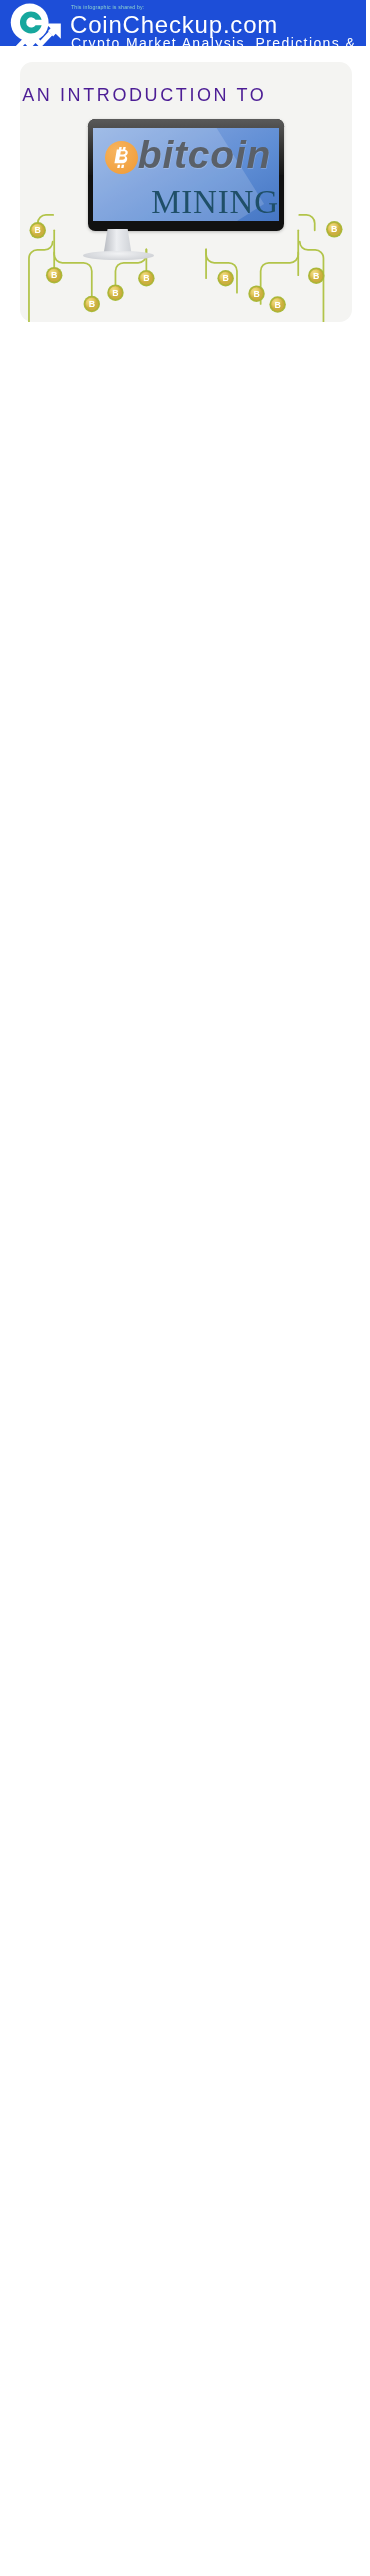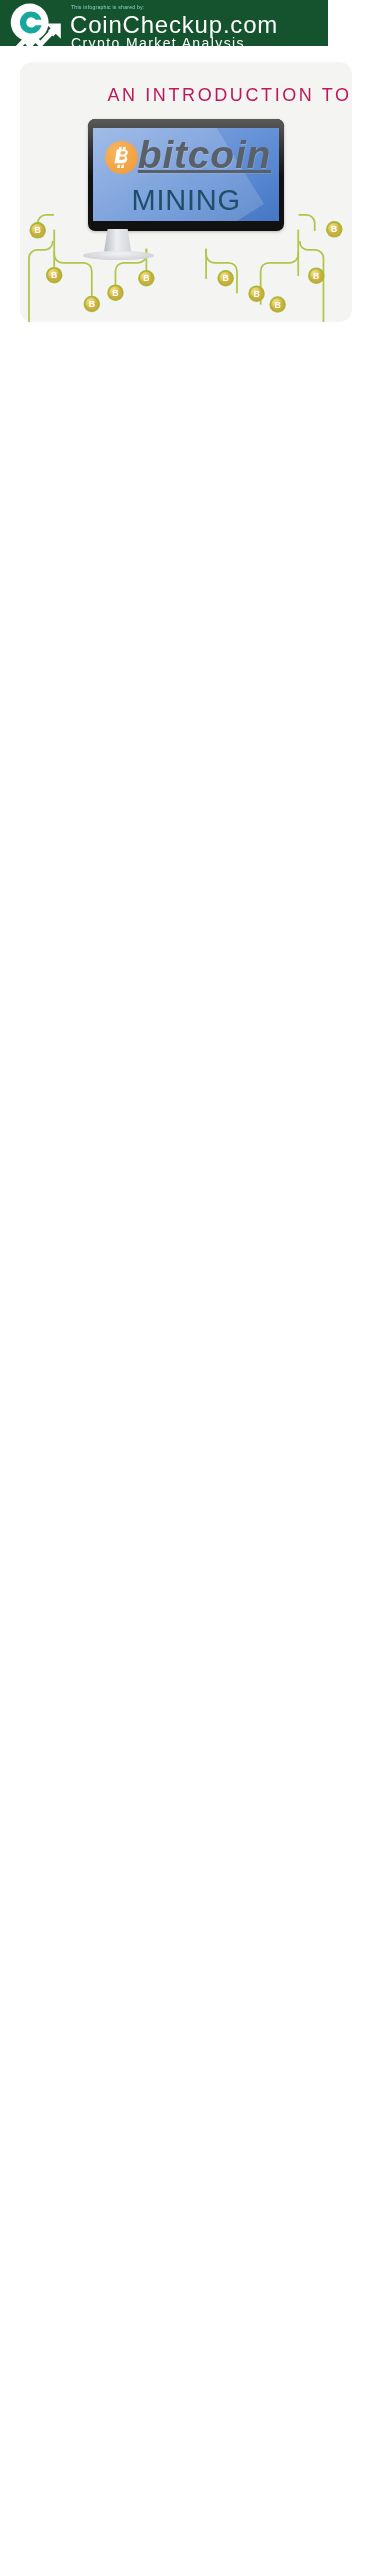--- a/index.html
+++ b/index.html
@@ -1,49 +1,49 @@
 <!DOCTYPE html>
 <html style="font-size:8.2px"><head>
 <meta charset="utf-8">
 <style>
 *{box-sizing:border-box;margin:0;padding:0;}
 html,body{width:371px;background:#fff;}
 body{font-family:"Liberation Sans",sans-serif;}
 .page{width:371px;height:3891px;position:relative;background:#fff;overflow:hidden;}
 
 
-.hdr{position:absolute;left:0;top:0;width:328px;height:46px;background:#14532d;}
+.hdr{position:absolute;left:0;top:0;width:366px;height:46px;background:#1d4ed8;}
 .hdr-logo{position:absolute;left:2.1px;top:1.5px;width:64px;height:47px;}
 .hdr-shared{position:absolute;left:71px;top:4.6px;color:#8ed4cf;font-size:5.2px;letter-spacing:0.2px;line-height:1;}
 .hdr-brand{position:absolute;left:70px;top:13px;color:#fff;font-size:24px;font-weight:300;letter-spacing:0.8px;line-height:1;}
 .hdr-tag{position:absolute;left:71px;top:36px;color:#fff;font-size:14px;letter-spacing:1.4px;line-height:1;}
 
 
 .panel{position:absolute;left:19.6px;width:332px;background:#f4f4f2;border-radius:12.4px;}
 
 
 #hero{top:62px;height:260px;}
-.hero-kicker{position:absolute;left:0;width:100%;top:24px;text-align:right;color:#be185d;font-size:18px;letter-spacing:2.6px;font-weight:300;line-height:1;text-indent:2.6px;}
+.hero-kicker{position:absolute;left:0;width:100%;top:24px;text-align:left;color:#4c1d95;font-size:18px;letter-spacing:2.6px;font-weight:300;line-height:1;text-indent:2.6px;}
 
 
 
 .mon{position:absolute;left:68px;top:57px;width:196px;height:112px;background:#111;border-radius:7.2px;box-shadow:0 1px 3.1px rgba(0,0,0,.25);}
 .mon::before{content:"";position:absolute;left:0;top:0;right:0;height:50%;background:linear-gradient(180deg,#5a5a5a 0%,#2d2d2d 60%,#141414 100%);border-radius:7.2px 7.2px 0 0;}
 .mon-dot{position:absolute;left:50%;top:3.6px;margin-left:-1px;width:2.1px;height:2.1px;border-radius:50%;background:#555;z-index:3;}
 .mon-scr{position:absolute;left:5.2px;top:8.8px;width:186px;height:93px;background:linear-gradient(150deg,#8fb0e3 0%,#6b95d8 45%,#5f8ed5 60%,#4576c4 100%);z-index:2;overflow:hidden;}
 .mon-scr::after{content:"";position:absolute;left:-31px;top:-36px;width:170px;height:170px;background:rgba(255,255,255,.16);transform:rotate(-32deg);}
 
 
 .mon-btc{position:absolute;left:12px;top:13.4px;width:33px;height:33px;border-radius:50%;background:radial-gradient(circle at 35% 30%,#f7b45e,#ef9a35);z-index:3;}
 .mon-btc svg{position:absolute;left:0;top:0;}
 
 
-.mon-word{position:absolute;left:45px;top:7.7px;font-size:39px;font-style:italic;font-weight:bold;color:#5a6068;letter-spacing:0.8px;line-height:1;z-index:3;text-shadow:0.5px 0.5px 0 rgba(255,255,255,.2);text-decoration:underline;}
+.mon-word{position:absolute;left:45px;top:7.7px;font-size:39px;font-style:italic;font-weight:bold;color:#5a6068;letter-spacing:0.8px;line-height:1;z-index:3;text-shadow:0.5px 0.5px 0 rgba(255,255,255,.2);}
 
-.mon-sub{position:absolute;left:0;width:100%;top:58px;text-align:center;font-size:29px;font-weight:300;color:#1f4f68;letter-spacing:0.8px;text-indent:0.8px;line-height:1;z-index:3;}
+.mon-sub{position:absolute;left:0;width:100%;top:58px;text-align:right;font-size:33px;font-weight:300;color:#1f4f68;letter-spacing:0.8px;text-indent:0.8px;line-height:1;z-index:3;font-family:Liberation Serif, serif;}
 .mon-stand{position:absolute;left:84px;top:167px;width:28px;height:25px;background:linear-gradient(90deg,#b9bcc2,#eceef1 45%,#cfd2d7);clip-path:polygon(14% 0,86% 0,100% 100%,0 100%);}
 .mon-base{position:absolute;left:63px;top:189px;width:71px;height:9.3px;border-radius:50%;background:radial-gradient(ellipse at 50% 30%,#f1f2f4,#c6c9ce);}
 
 
 .cables{position:absolute;left:0;top:0;width:332px;height:260px;}
 
 .page,.page *{-webkit-font-smoothing:antialiased;}
 </style>
 </head>
 <body>

